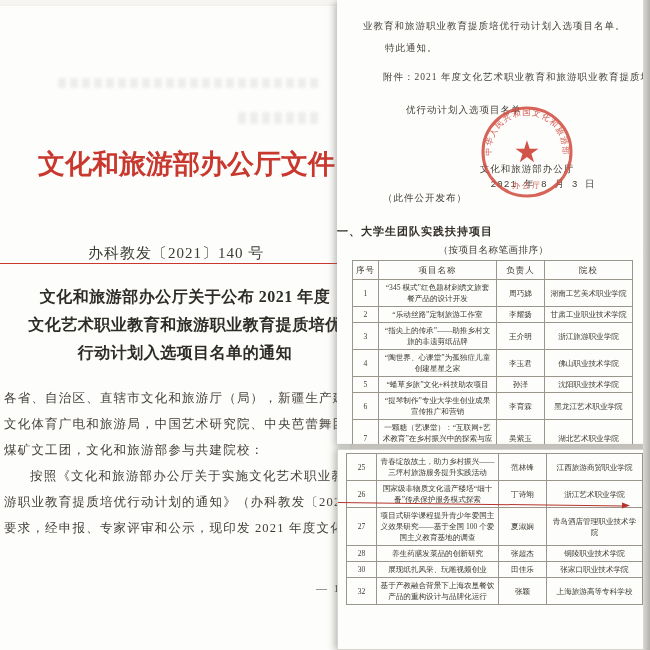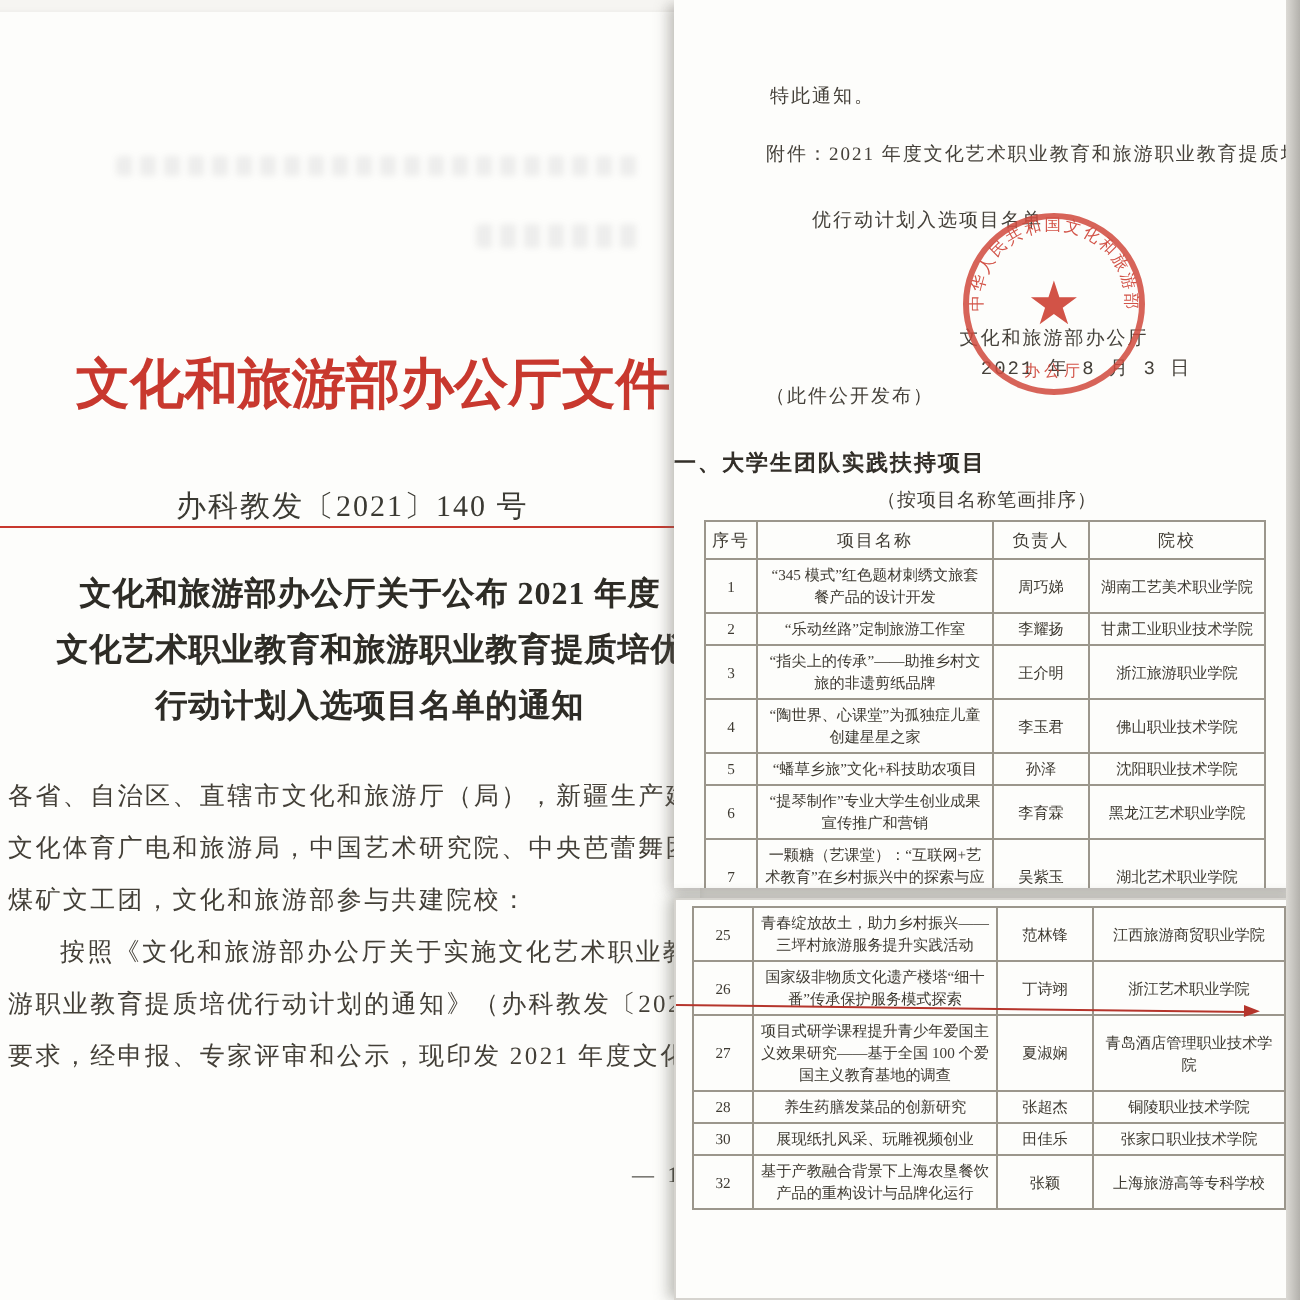--- a/index.html
+++ b/index.html
@@ -4,21 +4,21 @@
 <style>
   html,body{margin:0;padding:0;}
   body{width:650px;height:650px;background:#f3f2ef;font-family:"Liberation Serif","DejaVu Serif",serif;color:#3b3a33;}
   #canvas{position:relative;width:650px;height:650px;overflow:hidden;background:#f6f5f2;}
   .abs{position:absolute;}
   .page{background:#fdfdfb;}
 
   
   #left-page{left:-10px;top:6px;width:360px;height:644px;z-index:1;box-shadow:0 1px 4px rgba(0,0,0,.08);}
   .ghost{background:repeating-linear-gradient(90deg,rgba(110,110,118,.22) 0 8px,transparent 8px 12px);filter:blur(1.6px);opacity:.5;border-radius:2px;}
-  #red-header{left:48px;top:140px;width:296px;font-size:27px;font-weight:bold;color:#c8382e;letter-spacing:0px;white-space:nowrap;margin-top:28px;}
+  #red-header{left:48px;top:140px;width:296px;font-size:27px;font-weight:bold;color:#c8382e;letter-spacing:0px;white-space:nowrap;}
   #doc-number{left:98px;top:238px;font-size:15px;letter-spacing:1px;white-space:nowrap;}
   #red-rule{left:8px;top:257px;width:352px;height:0;border-top:1.8px solid #c8382e;}
   .title-line{left:0;top:0;width:360px;text-align:center;padding-left:30px;box-sizing:border-box;font-size:16px;font-weight:bold;letter-spacing:.5px;white-space:nowrap;color:#2e2c26;}
   .body-line{left:14px;width:346px;font-size:12.5px;letter-spacing:1.2px;white-space:nowrap;color:#433f37;}
   .indent{text-indent:26px;}
   #page-num{left:326px;top:576px;font-size:11px;letter-spacing:2px;white-space:nowrap;}
 
   
   #notice-page{left:337px;top:0;width:313px;height:444px;z-index:2;overflow:hidden;
     box-shadow:-4px 2px 6px rgba(110,108,100,.28),0 3px 6px rgba(110,108,100,.25);}
@@ -76,20 +76,21 @@
     <div class="abs body-line" style="top:410px;">文化体育广电和旅游局，中国艺术研究院、中央芭蕾舞团、中</div>
     <div class="abs body-line" style="top:436px;">煤矿文工团，文化和旅游部参与共建院校：</div>
     <div class="abs body-line indent" style="top:462px;">按照《文化和旅游部办公厅关于实施文化艺术职业教育和</div>
     <div class="abs body-line" style="top:488px;">游职业教育提质培优行动计划的通知》（办科教发〔2021〕70 号</div>
     <div class="abs body-line" style="top:514px;">要求，经申报、专家评审和公示，现印发 2021 年度文化艺术</div>
 
     <div id="page-num" class="abs">— 1 —</div>
   </div>
 
   <div id="notice-page" class="abs page">
+    <div class="abs small-serif" style="left:26px;top:20px;">业教育和旅游职业教育提质培优行动计划入选项目名单。</div>
     <div class="abs small-serif" style="left:48px;top:42px;">特此通知。</div>
     <div class="abs small-serif" style="left:46px;top:71px;">附件：2021 年度文化艺术职业教育和旅游职业教育提质培</div>
     <div class="abs small-serif" style="left:69px;top:88px;margin-top:16px;">优行动计划入选项目名单</div>
 
     <div id="issuer" class="abs small-serif" style="left:130px;top:163px;">文化和旅游部办公厅</div>
     <div id="issue-date" class="abs small-serif" style="left:146px;top:178px;font-family:Liberation Mono, monospace;">2021 年 8 月 3 日</div>
 
     <svg id="seal" class="abs" viewBox="0 0 104 104">
       <circle cx="52" cy="52" r="44" fill="none" stroke="#d04a3e" stroke-width="3" opacity=".9"></circle>
       <path id="seal-arc" d="M 22 71 A 36 36 0 1 1 82 71" fill="none"></path>

